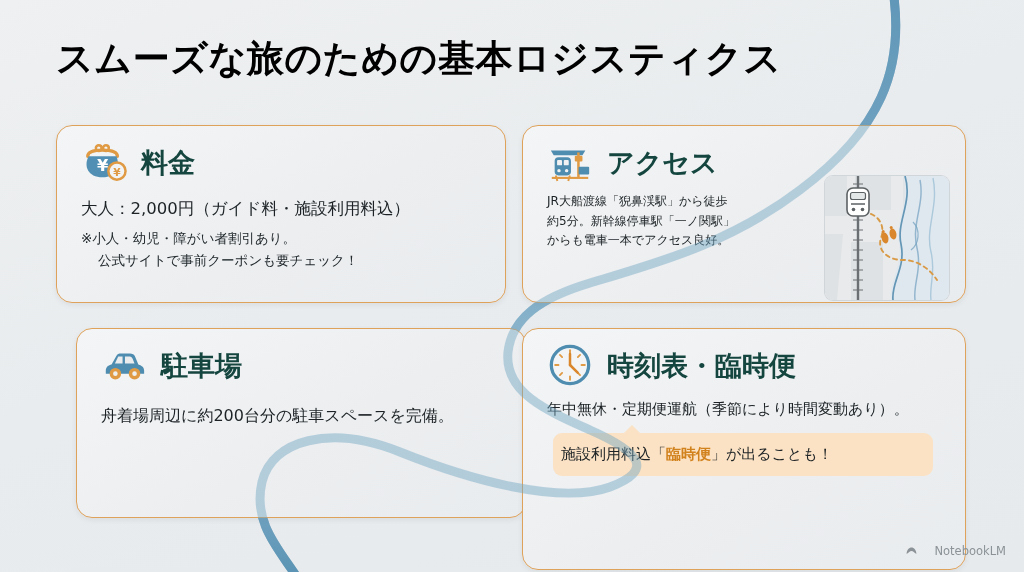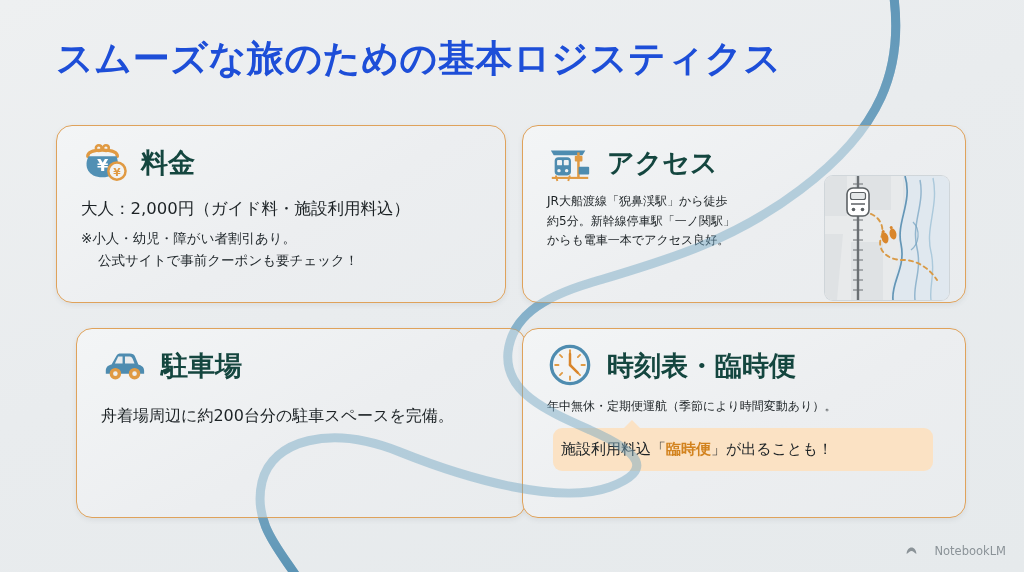--- a/index.html
+++ b/index.html
@@ -31,40 +31,40 @@
   .decor-curve.over  { z-index: 5; }
 
   
   .page-title {
     position: absolute;
     left: 56px;
     top: 34px;
     font-size: 37px;
     font-weight: 700;
     letter-spacing: 0.5px;
-    color: #1d4ed8;
+    color: #000000;
     z-index: 4;
     white-space: nowrap;
   }
 
   
   .card {
     position: absolute;
     box-sizing: border-box;
     border: 1.6px solid #dfa25b;
     border-radius: 16px;
     background: linear-gradient(150deg, #f3f5f6 0%, #eceef0 55%, #e9ecee 100%);
     box-shadow: 0 2px 5px rgba(90,100,110,0.10);
     z-index: 3;
     overflow: hidden;
   }
   #card-fee      { left: 56px;  top: 125px; width: 450px; height: 178px; }
   #card-access   { left: 522px; top: 125px; width: 444px; height: 178px; }
   #card-parking  { left: 56px;  top: 328px; width: 450px; height: 190px; margin-left: 20px; }
-  #card-schedule { left: 522px; top: 328px; width: 444px; height: 190px; }
+  #card-schedule { left: 522px; top: 328px; width: 444px; height: 242px; }
 
   .card-head {
     display: flex;
     align-items: center;
     gap: 14px;
     padding: 16px 0 0 24px;
     height: 56px;
     box-sizing: border-box;
   }
   .card-icon {
@@ -116,21 +116,21 @@
     background: #e7e9ea;
     box-shadow: 0 0 0 1px rgba(180,190,195,0.5);
   }
 
   
   #card-parking .card-body { padding-top: 18px; }
   #card-parking .body-line { font-size: 16px; }
 
   
   #card-schedule .card-body { padding-top: 12px; }
-  #card-schedule .body-line { font-size: 12px; }
+  #card-schedule .body-line { font-size: 15px; }
 
   .callout {
     position: relative;
     margin: 12px 8px 0 6px;
     background: #fbe2c4;
     border-radius: 9px;
     padding: 9px 12px 10px 14px;
   }
   .callout:before {
     content: "";

